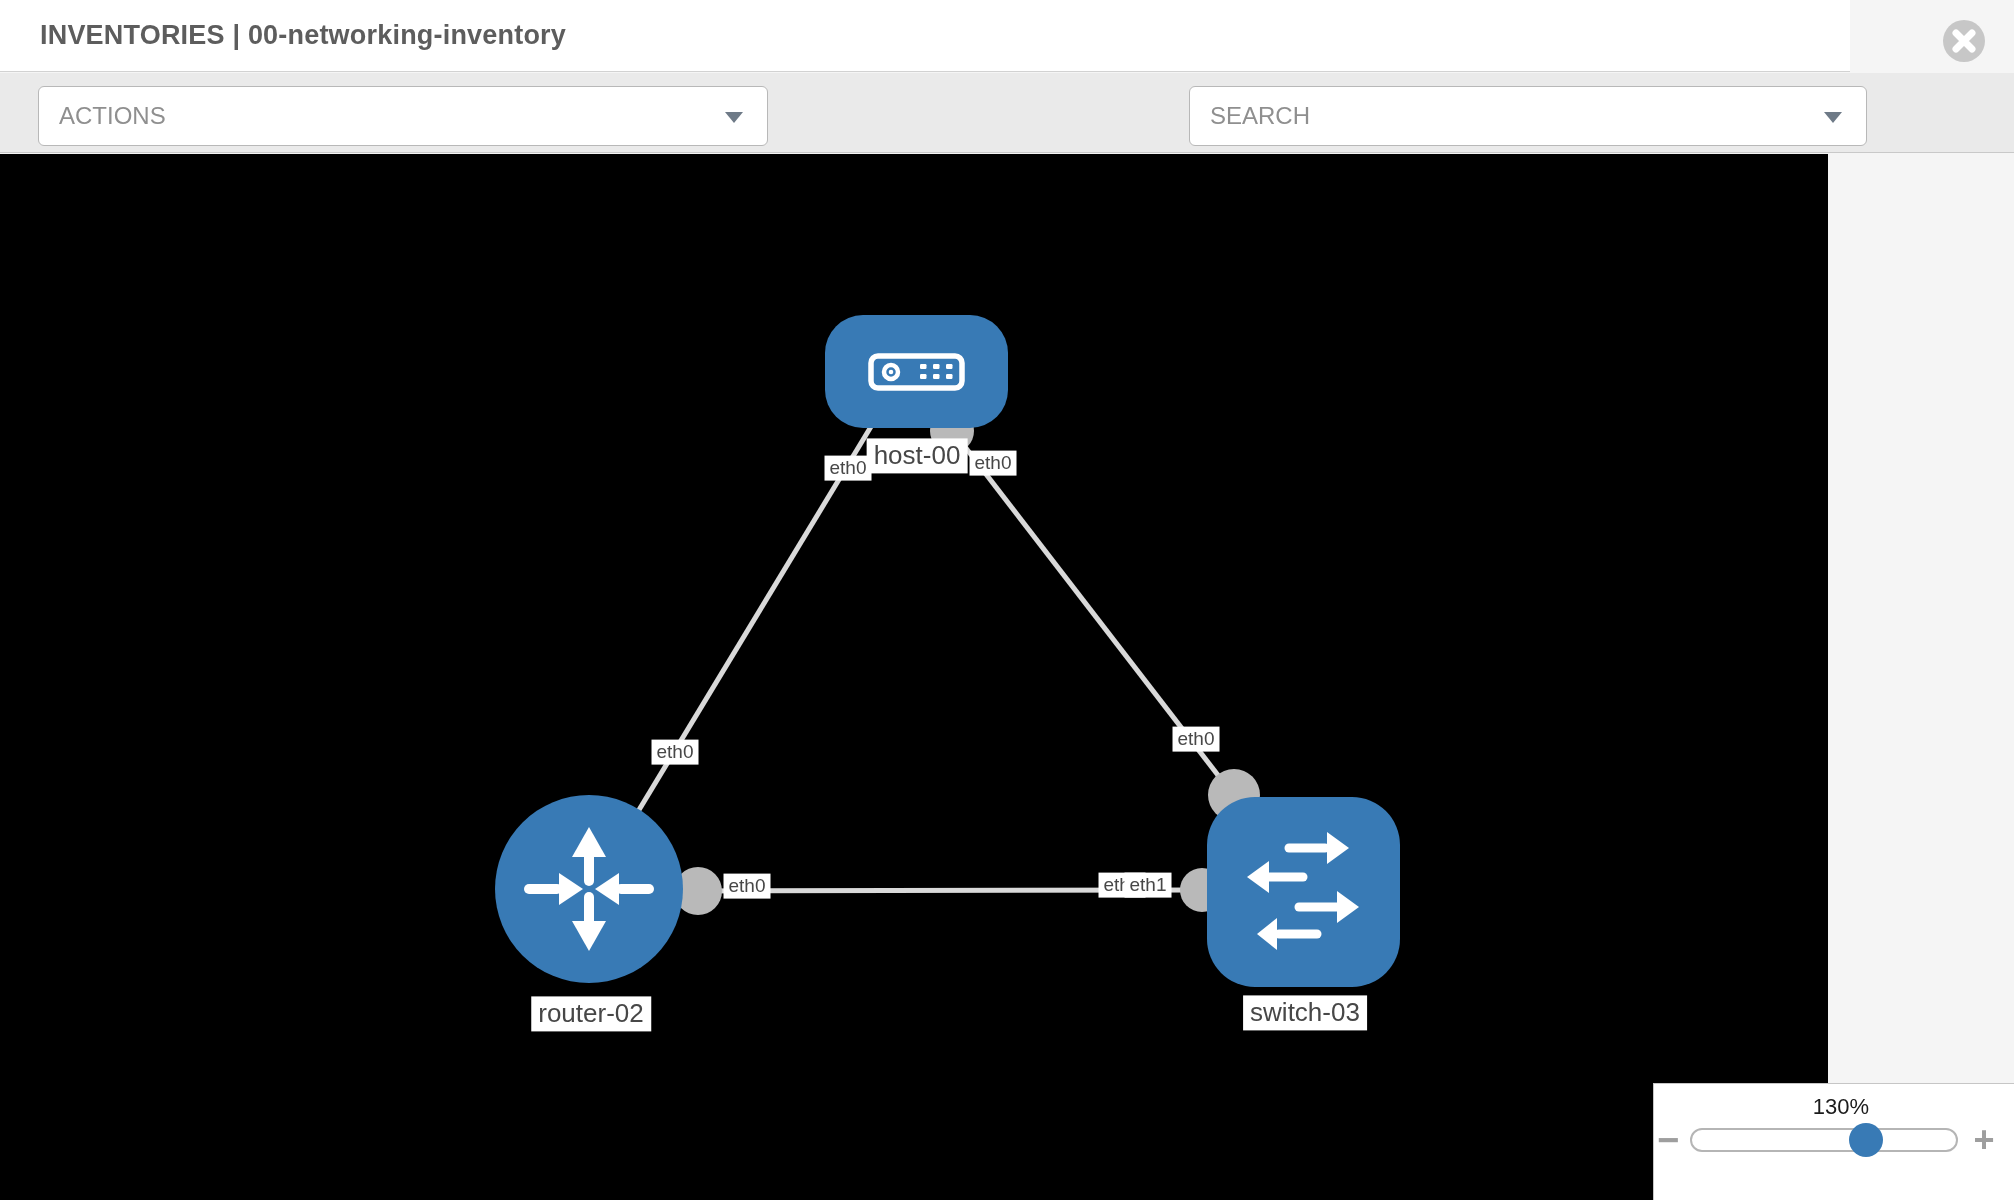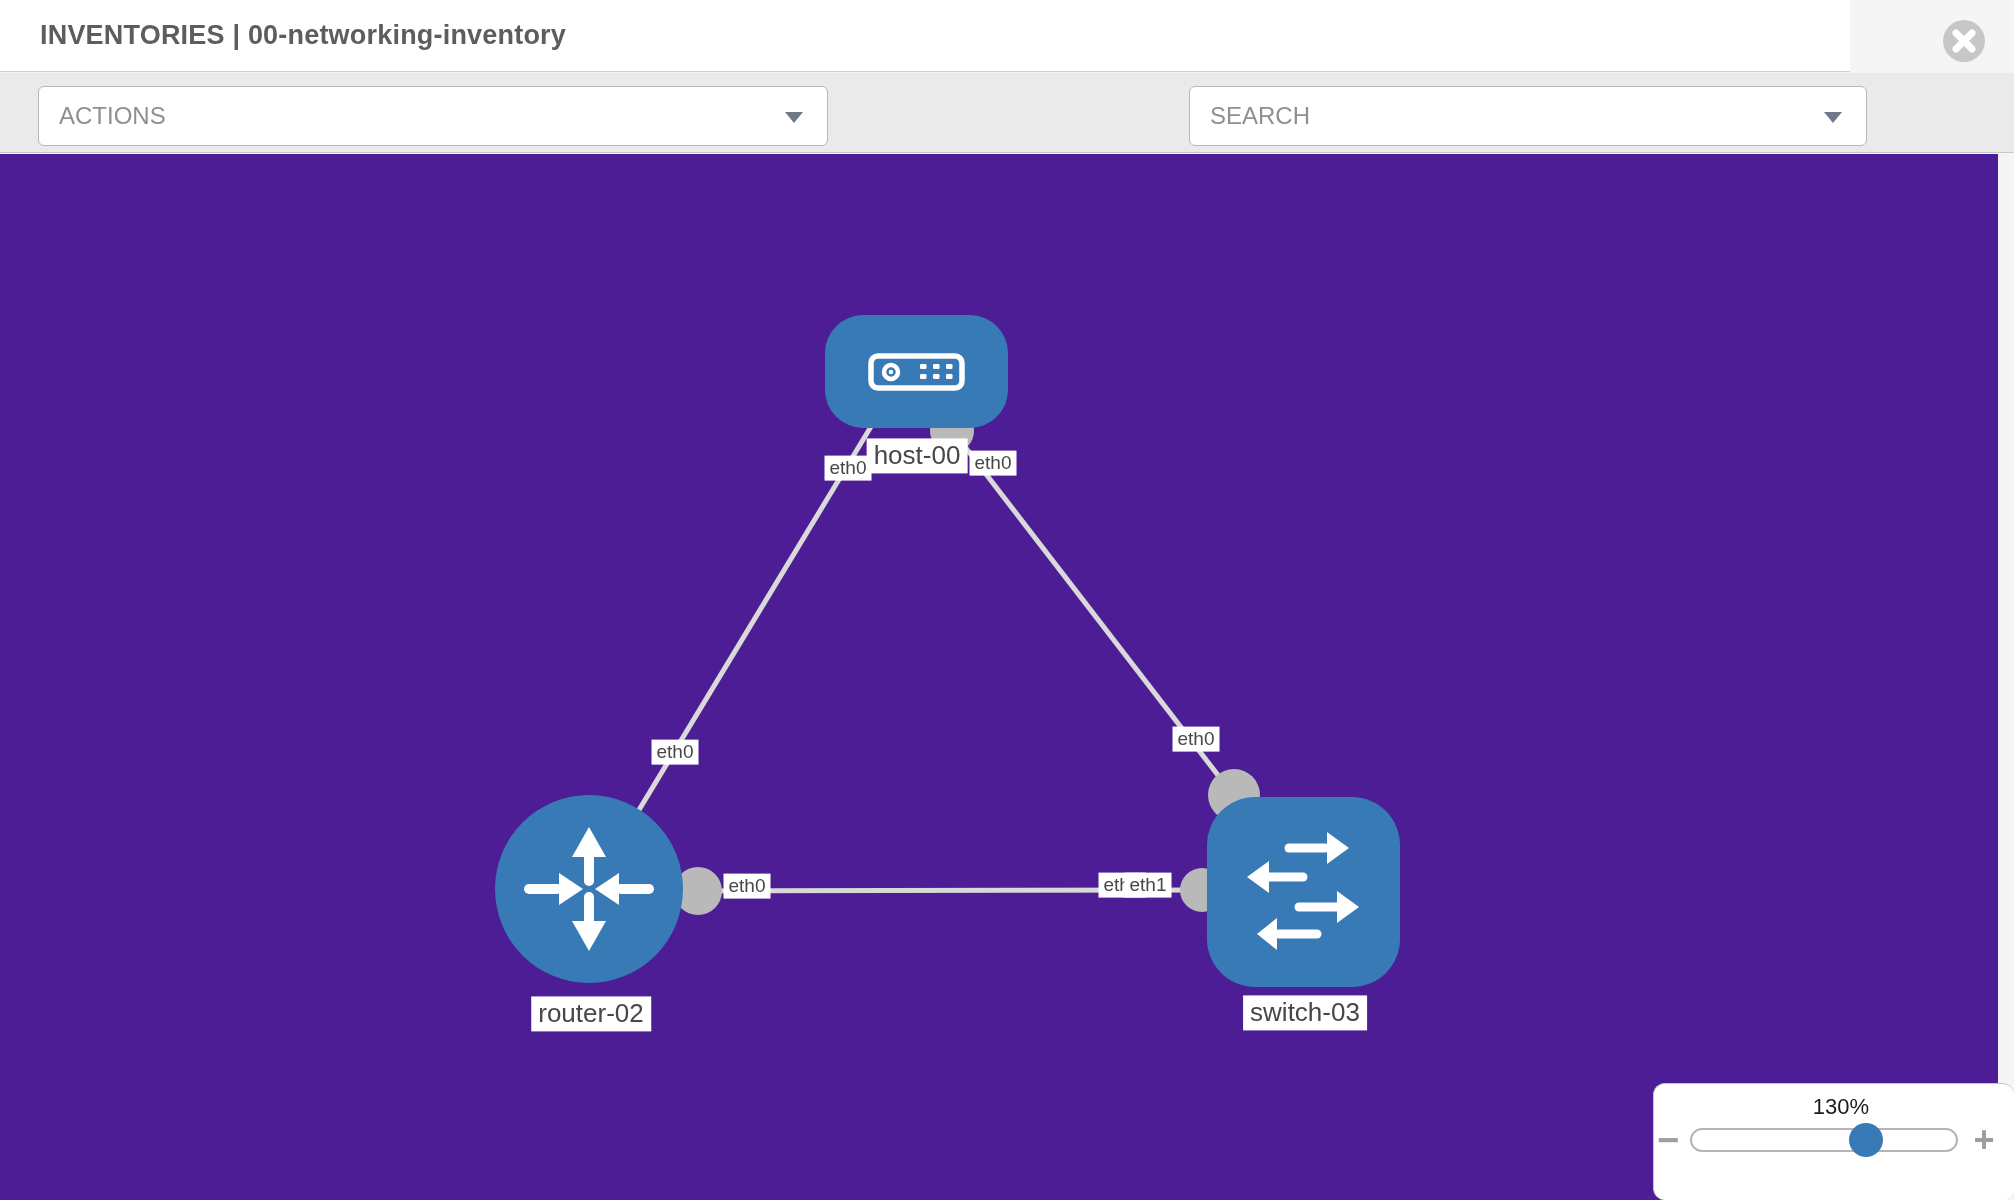--- a/index.html
+++ b/index.html
@@ -17,40 +17,40 @@
   
   .toolbar { position:absolute; left:0; top:73px; width:2014px; height:80px;
     background:#eaeaea; border-bottom:1px solid #c9c9c9; }
   .select-box { position:absolute; top:13px; height:60px; background:#ffffff;
     border:1px solid #b8b8b8; border-radius:6px; cursor:pointer; }
   .select-box .sel-text { position:absolute; left:20px; top:15px; font-size:24px;
     color:#8f8f8f; }
   .chevron { position:absolute; right:24px; top:25px; width:0; height:0;
     border-left:9px solid transparent; border-right:9px solid transparent;
     border-top:11px solid #6e7a87; }
-  .actions-box { left:38px; width:790px; }
+  .actions-box { left:38px; width:730px; }
   .search-box  { left:1189px; width:678px; }
   .tool-icon { position:absolute; top:100px; width:34px; height:34px; cursor:pointer; }
   .wrench-btn { left:1052px; }
   .key-btn { left:1121px; }
 
   
-  .canvas { position:absolute; left:0; top:154px; width:1998px; height:1046px;
-    background:#4c1d95; }
+  .canvas { position:absolute; left:0; top:154px; width:1828px; height:1046px;
+    background:#000000; }
   .canvas svg.topo { position:absolute; left:0; top:0; }
 
   .chip { position:absolute; transform:translate(-50%,-50%); background:#ffffff;
     color:#474747; white-space:nowrap; line-height:1.2; }
   .node-chip { font-size:26px; padding:2px 7px; }
   .if-chip { font-size:19px; padding:1px 5px; }
 
   
   .zoom-panel { position:absolute; left:1653px; top:1083px; width:361px; height:117px;
     background:#ffffff; border-top:1px solid #c6c6c6; border-left:1px solid #c6c6c6;
-    padding:0 2px;border-radius:12px; }
+    padding:0 2px; }
   .zoom-value { text-align:center; padding-left:14px; margin-top:10px;
     font-size:22px; color:#1b1b1b; }
   .zoom-row { display:flex; align-items:center; margin-top:8px; }
   .zoom-minus { width:24px; font-size:38px; font-weight:bold; color:#9e9e9e;
     line-height:24px; text-align:center; cursor:pointer; }
   .zoom-plus { width:32px; font-size:36px; font-weight:bold; color:#9e9e9e;
     line-height:24px; text-align:center; cursor:pointer; }
   .zoom-track { position:relative; flex:none; width:268px; height:24px;
     margin:0 10px; background:#ffffff; border:2px solid #b5b5b5; border-radius:13px;
     cursor:pointer; }

